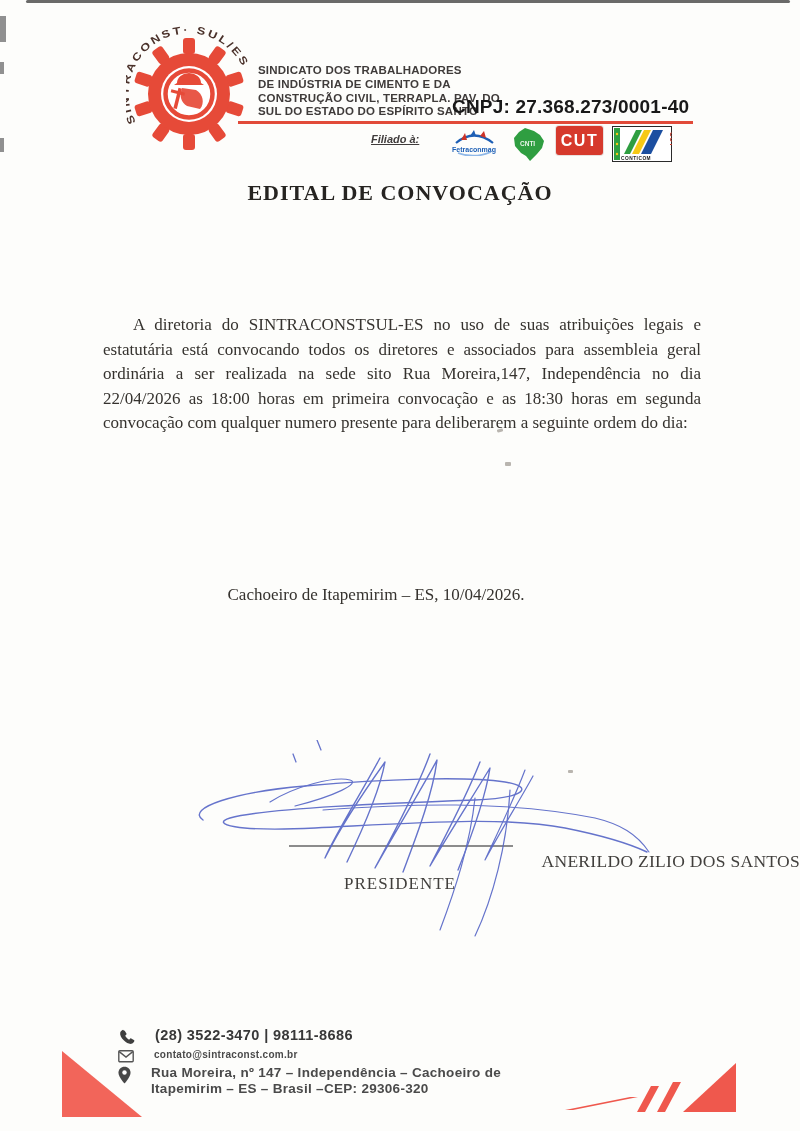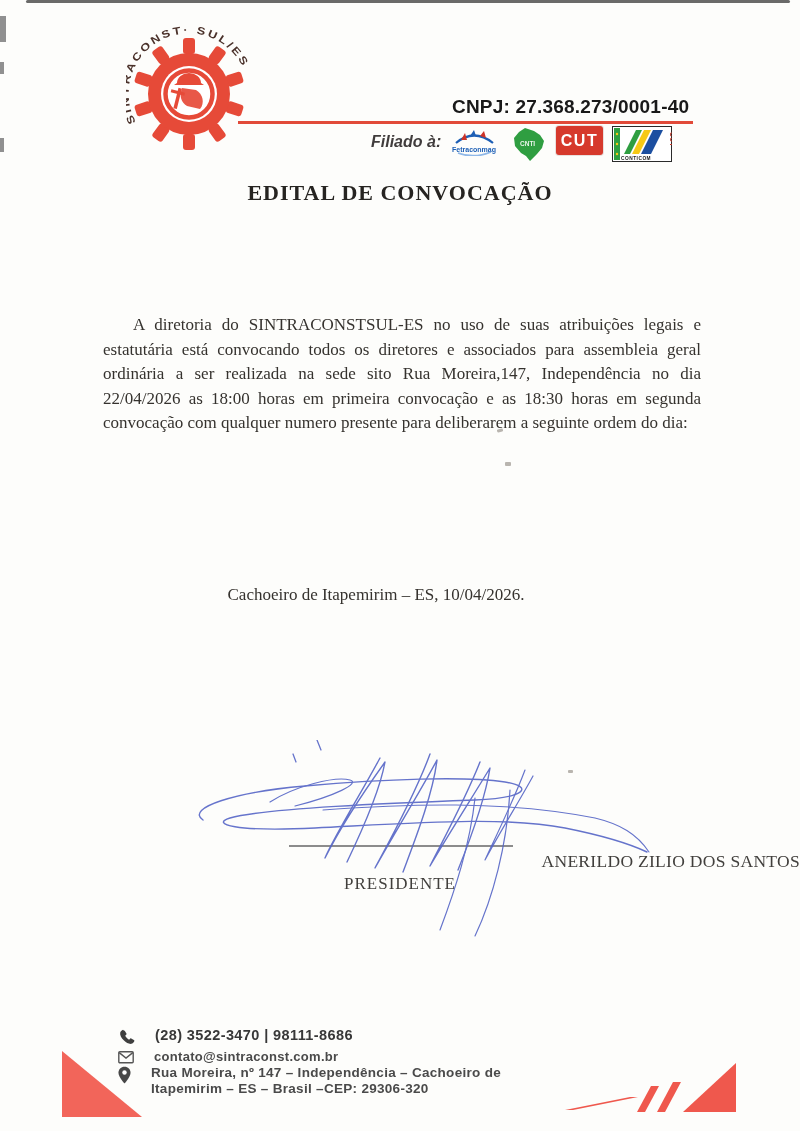--- a/index.html
+++ b/index.html
@@ -11,21 +11,21 @@
   
   .scan-top{position:absolute;left:26px;top:0;width:764px;height:3px;background:#454545;opacity:.8;border-radius:2px;}
   .scan-mark{position:absolute;background:#565656;opacity:.65;}
   .speck{position:absolute;background:#a8a39c;opacity:.8;border-radius:1px;}
   
   .logo-svg{position:absolute;left:126px;top:22px;z-index:2;}
   .red-line{position:absolute;left:238px;top:121px;width:455px;height:3px;background:#e14a39;z-index:1;}
   .org-block{position:absolute;left:258px;top:64px;color:#3f3b3a;font-weight:bold;
     font-size:11.5px;line-height:13.8px;letter-spacing:.2px;}
   .cnpj{position:absolute;left:452px;top:96px;color:#191919;font-weight:bold;font-size:19px;letter-spacing:.2px;}
-  .filiado{position:absolute;left:371px;top:133px;color:#403c3c;font-weight:bold;font-style:italic;font-size:16px;}
+  .filiado{position:absolute;left:371px;top:133px;color:#403c3c;font-weight:bold;font-style:italic;font-size:11px;text-decoration:underline;}
   .affiliates{position:absolute;left:448px;top:126px;display:flex;align-items:flex-start;gap:9px;}
   .aff{position:relative;}
   .fetra-label{display:block;text-align:center;color:#1d5fb5;font-size:7px;font-weight:bold;margin-top:-14px;}
   .cut-box{width:47px;height:29px;background:#d6392c;border-radius:3px;display:flex;align-items:center;justify-content:center;
     color:#fff;font-weight:bold;font-size:16px;letter-spacing:1.5px;box-shadow:0 0 0 1px #e9e0de;}
   
   .doc-title{position:absolute;left:0;top:180px;width:800px;text-align:center;
     font-family:"Liberation Serif",serif;font-weight:bold;font-size:22px;letter-spacing:1px;color:#262421;}
   .doc-body{position:absolute;left:103px;top:296px;width:598px;
     font-family:"Liberation Serif",serif;font-size:17px;line-height:24.6px;color:#35322e;
@@ -37,21 +37,21 @@
   .sig-svg{position:absolute;left:175px;top:740px;z-index:3;}
   .sig-line{position:absolute;left:289px;top:845px;width:224px;height:1.5px;background:#8c8c8c;}
   .signer-name{position:absolute;left:0;top:851px;width:800px;text-align:right;
     font-family:"Liberation Serif",serif;font-size:17.5px;letter-spacing:.3px;color:#413f3c;}
   .signer-role{position:absolute;left:0;top:874px;width:800px;text-align:center;
     font-family:"Liberation Serif",serif;font-size:17px;letter-spacing:1px;color:#413f3c;}
   
   .f-row{position:absolute;left:118px;display:flex;align-items:flex-start;gap:20px;}
   .f-icon{flex:0 0 auto;margin-top:1px;}
   .f-phone{top:1027px;color:#383838;font-weight:bold;font-size:14.5px;letter-spacing:.4px;}
-  .f-email{top:1049px;color:#4a4a4a;font-weight:bold;font-size:13px;letter-spacing:.3px;align-items:center;}
+  .f-email{top:1049px;color:#4a4a4a;font-weight:bold;font-size:10px;letter-spacing:.3px;}
   .f-addr{top:1065px;color:#4a4a4a;font-weight:bold;font-size:13.5px;line-height:15.5px;letter-spacing:.3px;}
   .corner-left{position:absolute;left:60px;top:1049px;}
   .corner-right{position:absolute;left:560px;top:1058px;}
 </style>
 </head>
 <body>
 
 <div id="page">
 
   <div class="scan-top"></div>
@@ -87,20 +87,26 @@
       <path d="M51,61 a12,10 0 0 1 24,0 l3,2 -30,0 z"></path>
       <path d="M56,66 c-3,8 -1,14 5,18 l13,3 c5,-6 3,-15 -4,-19 z" opacity=".92"></path>
       <rect x="50" y="66" width="3.5" height="21" transform="rotate(14 52 76)"></rect>
       <rect x="45" y="69" width="14" height="3" transform="rotate(14 52 70)"></rect>
     </g>
     <text font-family="Liberation Sans, sans-serif" font-size="10.5" font-weight="bold" letter-spacing="2" fill="#4a312a">
       <textPath href="#arcPath" startOffset="0" textLength="192" lengthAdjust="spacingAndGlyphs">SINTRACONST· SUL/ES</textPath>
     </text>
   </svg>
 
+  <div class="org-block">
+    <div>SINDICATO DOS TRABALHADORES</div>
+    <div>DE INDÚSTRIA DE CIMENTO E DA</div>
+    <div>CONSTRUÇÃO CIVIL, TERRAPLA. PAV. DO</div>
+    <div>SUL DO ESTADO DO ESPÍRITO SANTO</div>
+  </div>
 
   <div class="cnpj">CNPJ: 27.368.273/0001-40</div>
 
   <div class="filiado">Filiado à:</div>
 
   <div class="affiliates">
 
     <div class="aff">
       <svg width="52" height="30" viewBox="0 0 52 30">
         <path d="M8,17 Q26,2 45,17" stroke="#1d5fb5" stroke-width="2.2" fill="none"></path>

